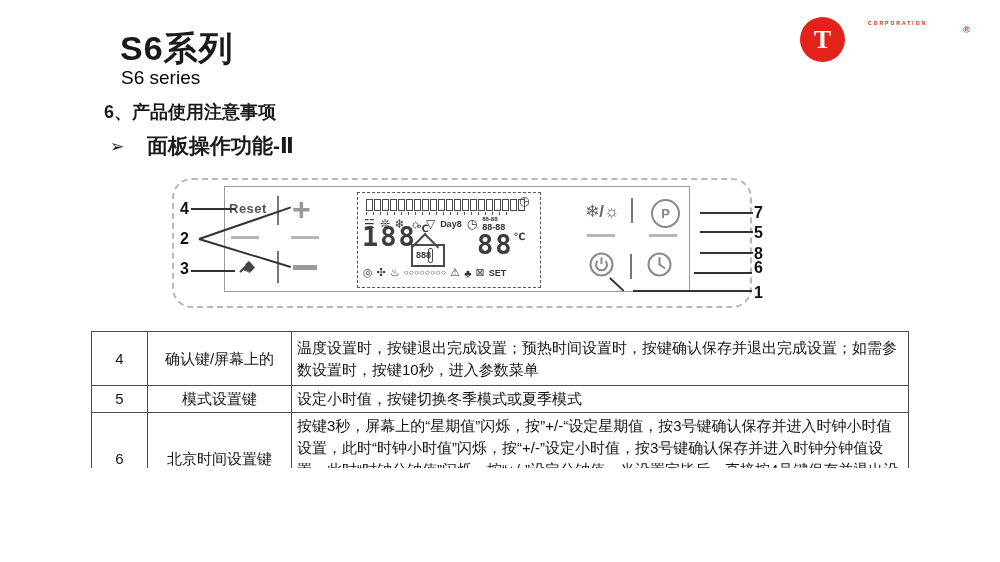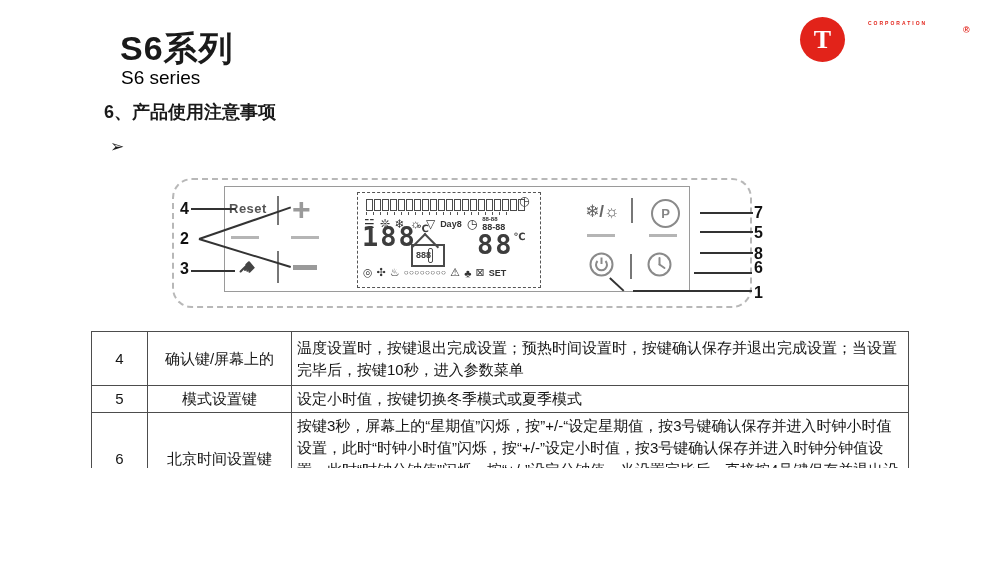--- a/index.html
+++ b/index.html
@@ -61,20 +61,21 @@
 </style>
 </head>
 <body>
 
 <div id="slide">
 
   <div class="abs t-cn" style="left:120px;top:26px;">S6系列</div>
   <div class="abs t-en" style="left:121px;top:67px;">S6 series</div>
   <div class="abs h2" style="left:104px;top:100px;">6、产品使用注意事项</div>
   <div class="abs bullet" style="left:110px;top:136px;">➢</div>
+  <div class="abs h3" style="left:147px;top:132px;">面板操作功能-Ⅱ</div>
 
   <div class="abs logo-circle" style="left:800px;top:17px;">
     <span>T</span>
   </div>
   <div class="abs logo-corp" style="left:868px;top:20px;">CORPORATION</div>
   <div class="abs logo-reg" style="left:963px;top:25px;">®</div>
 
   <div class="abs dash-outline" style="left:172px;top:178px;width:576px;height:126px;"></div>
   <div class="abs panel-box" style="left:224px;top:186px;width:464px;height:104px;"></div>
 
@@ -191,21 +192,21 @@
   <table class="abs" style="left:91px;top:331px;width:817px;">
     <colgroup>
         <col style="width:56px">
         <col style="width:144px">
         <col style="width:617px">
       </colgroup>
     <tbody>
     <tr style="height:54px;">
       <td class="c-center">4</td>
       <td class="c-center">确认键/屏幕上的</td>
-      <td class="c-left">温度设置时，按键退出完成设置；预热时间设置时，按键确认保存并退出完成设置；当设置完毕后，按键10秒，进入参数菜单</td>
+      <td class="c-left">温度设置时，按键退出完成设置；预热时间设置时，按键确认保存并退出完成设置；如需参数设置时，按键10秒，进入参数菜单</td>
     </tr>
     <tr style="height:26px;">
       <td class="c-center">5</td>
       <td class="c-center">模式设置键</td>
       <td class="c-left">设定小时值，按键切换冬季模式或夏季模式</td>
     </tr>
     <tr style="height:91px;">
       <td class="c-center">6</td>
       <td class="c-center">北京时间设置键</td>
       <td class="c-left">按键3秒，屏幕上的“星期值”闪烁，按”+/-“设定星期值，按3号键确认保存并进入时钟小时值设置，此时“时钟小时值”闪烁，按“+/-”设定小时值，按3号键确认保存并进入时钟分钟值设置，此时“时钟分钟值”闪烁，按“+/-”设定分钟值，当设置完毕后，直接按4号键保存并退出设置</td>

